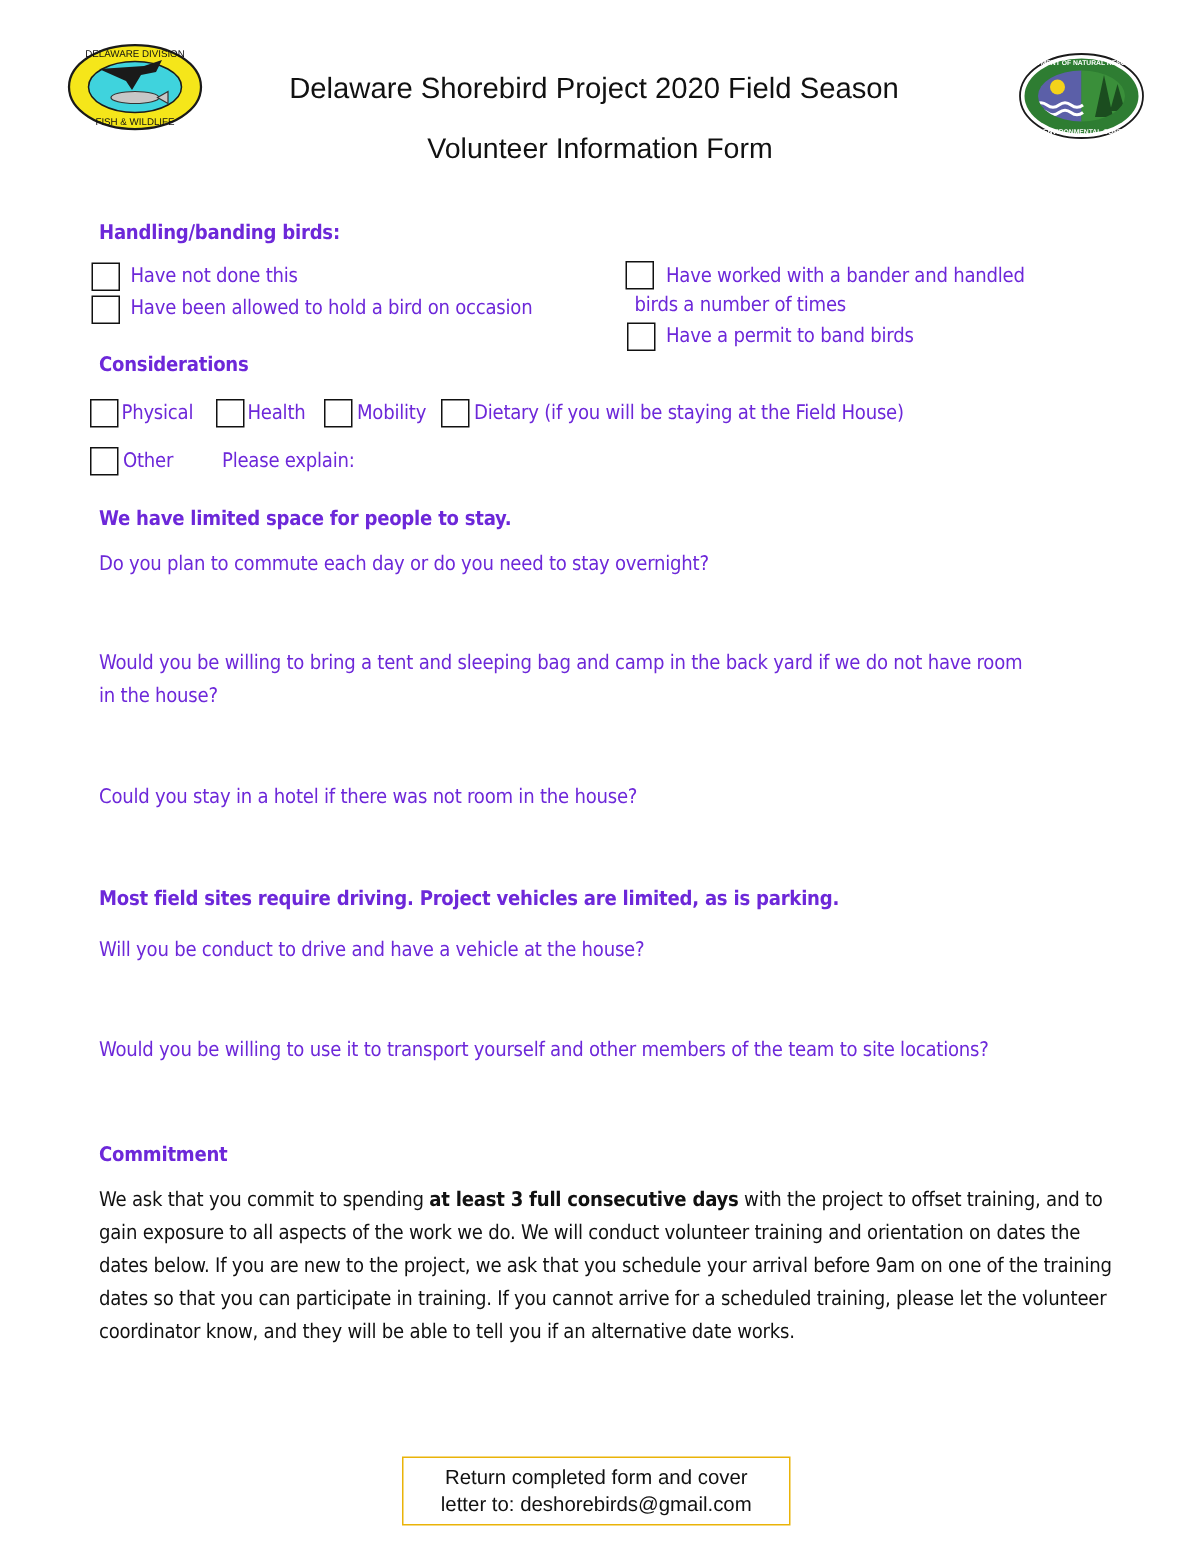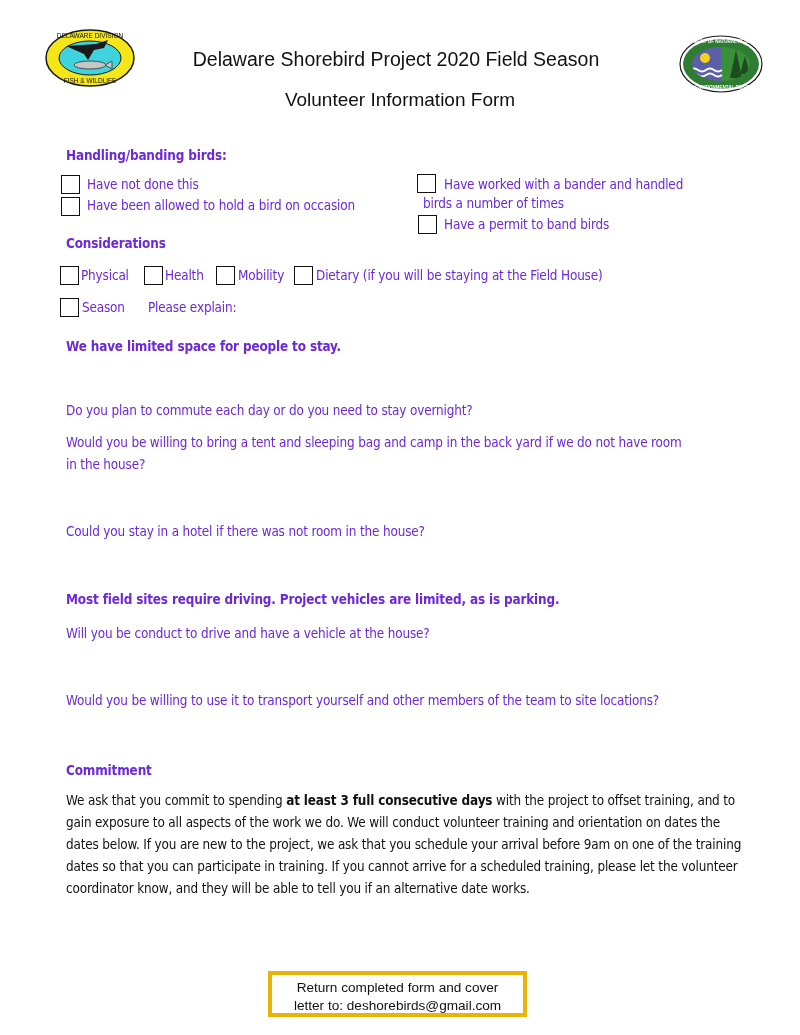--- a/index.html
+++ b/index.html
@@ -5,21 +5,21 @@
   html, body { margin:0; padding:0; background:#ffffff; }
   body { width:800px; height:1035px; position:relative; overflow:hidden; color:#111; font-family:"Liberation Sans", sans-serif; }
   .abs { position:absolute; }
   .title1 { left:0; width:792px; text-align:center; top:48px; font-size:19.5px; font-family:"Liberation Sans", sans-serif; color:#111; }
   .title2 { left:0; width:800px; text-align:center; top:89px; font-size:19px; font-family:"Liberation Sans", sans-serif; color:#111; }
   .body-text { font-family:"DejaVu Sans Condensed","DejaVu Sans", sans-serif; font-size:13.4px; color:#6d28d9; white-space:nowrap; letter-spacing:-0.15px; }
   .bold { font-weight:bold; }
   .cb { display:inline-block; width:19px; height:19px; border:1.5px solid #111; box-sizing:border-box; background:#fff; vertical-align:middle; }
   .logo { position:absolute; }
   .para { position:absolute; left:66px; top:790px; width:680px; font-family:"DejaVu Sans Condensed","DejaVu Sans", sans-serif; font-size:13.4px; line-height:22px; color:#111; letter-spacing:-0.15px; }
-  .returnbox { position:absolute; left:268px; top:971px; width:259px; height:46px; border:4px solid #eab308; box-sizing:border-box; text-align:center; font-family:"Liberation Sans", sans-serif; font-size:13.6px; line-height:18px; padding-top:4px; color:#111; }
+  .returnbox { position:absolute; left:268px; top:971px; width:259px; height:46px; border:1px solid #eab308; box-sizing:border-box; text-align:center; font-family:"Liberation Sans", sans-serif; font-size:13.6px; line-height:18px; padding-top:4px; color:#111; }
 </style>
 </head>
 <body>
 
 <div class="logo" style="left:44px; top:28px; width:92px; height:60px;">
   <svg width="92" height="60" viewBox="0 0 92 60">
     <ellipse cx="46" cy="30" rx="44" ry="28" fill="#f5e61a" stroke="#1a1a1a" stroke-width="1.5"></ellipse>
     <ellipse cx="46" cy="30" rx="31" ry="17" fill="#3fd3dd" stroke="#1a1a1a" stroke-width="1"></ellipse>
     <path d="M22 18 L52 16 L64 12 L60 20 L50 22 L44 32 L40 26 Z" fill="#1a1a1a"></path>
     <ellipse cx="46" cy="37" rx="16" ry="4" fill="#c7c7c7" stroke="#333" stroke-width="0.8"></ellipse>
@@ -76,25 +76,25 @@
 <div class="abs" style="left:144px; top:266px;"><span class="cb"></span></div>
 <div class="abs body-text" style="left:165px; top:268px;">Health</div>
 
 <div class="abs" style="left:216px; top:266px;"><span class="cb"></span></div>
 <div class="abs body-text" style="left:238px; top:268px;">Mobility</div>
 
 <div class="abs" style="left:294px; top:266px;"><span class="cb"></span></div>
 <div class="abs body-text" style="left:316px; top:268px;">Dietary (if you will be staying at the Field House)</div>
 
 <div class="abs" style="left:60px; top:298px;"><span class="cb"></span></div>
-<div class="abs body-text" style="left:82px; top:300px;">Season</div>
+<div class="abs body-text" style="left:82px; top:300px;">Other</div>
 <div class="abs body-text" style="left:148px; top:300px;">Please explain:</div>
 
 <div class="abs body-text bold" style="left:66px; top:339px;">We have limited space for people to stay.</div>
-<div class="abs body-text" style="left:66px; top:369px;margin-top:34px;">Do you plan to commute each day or do you need to stay overnight?</div>
+<div class="abs body-text" style="left:66px; top:369px;">Do you plan to commute each day or do you need to stay overnight?</div>
 <div class="abs body-text" style="left:66px; top:435px;">Would you be willing to bring a tent and sleeping bag and camp in the back yard if we do not have room</div>
 <div class="abs body-text" style="left:66px; top:457px;">in the house?</div>
 <div class="abs body-text" style="left:66px; top:524px;">Could you stay in a hotel if there was not room in the house?</div>
 
 <div class="abs body-text bold" style="left:66px; top:592px;">Most field sites require driving.  Project vehicles are limited, as is parking.</div>
 <div class="abs body-text" style="left:66px; top:626px;">Will you be conduct to drive and have a vehicle at the house?</div>
 <div class="abs body-text" style="left:66px; top:693px;">Would you be willing to use it to transport yourself and other members of the team to site locations?</div>
 
 <div class="abs body-text bold" style="left:66px; top:763px;">Commitment</div>
 <div class="para"><span>We ask that you commit to spending </span><span class="bold">at least 3 full consecutive days</span><span> with the project to offset training, and to gain exposure to all aspects of the work we do. We will conduct volunteer training and orientation on dates the dates below. If you are new to the project, we ask that you schedule your arrival before 9am on one of the training dates so that you can participate in training. If you cannot arrive for a scheduled training, please let the volunteer coordinator know, and they will be able to tell you if an alternative date works.</span></div>

